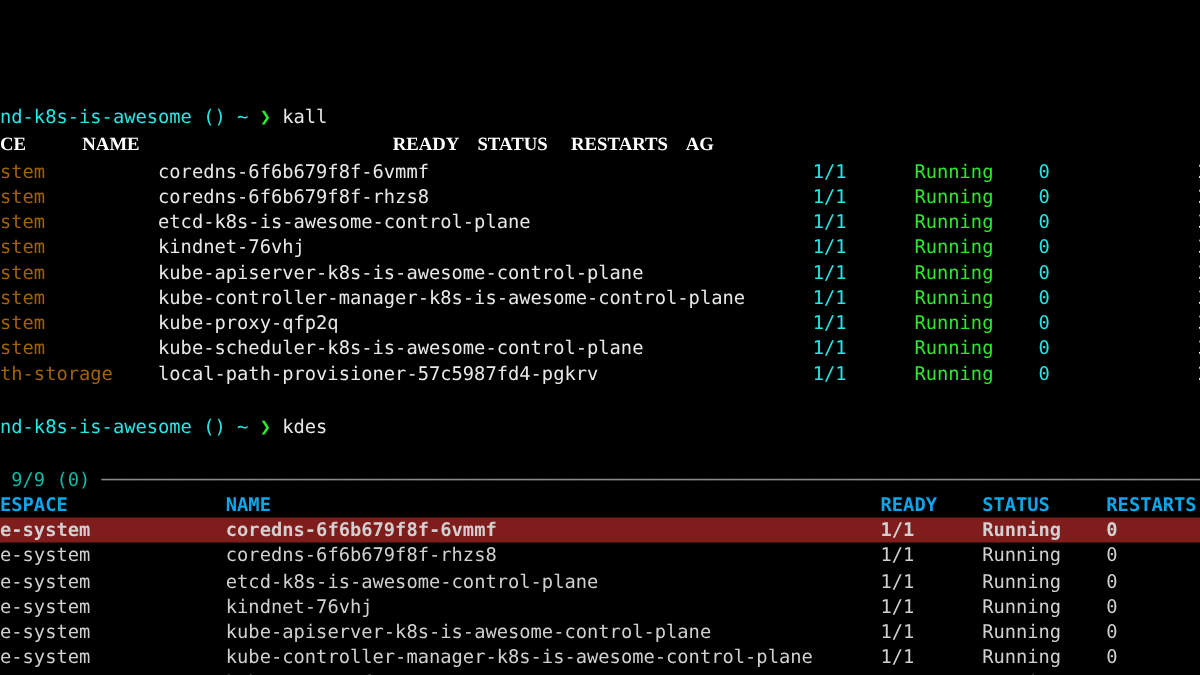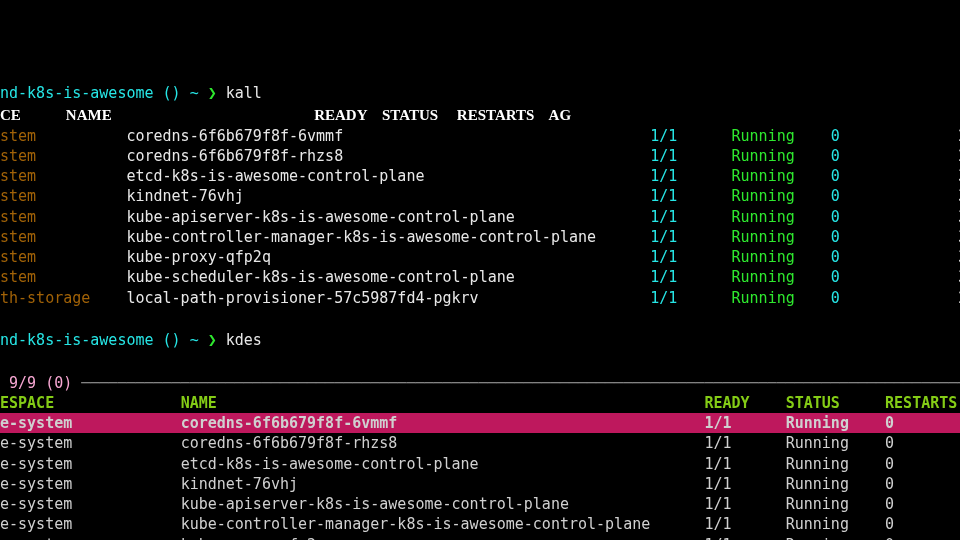--- a/index.html
+++ b/index.html
@@ -12,23 +12,23 @@
     width: 960px;
     height: 540px;
     overflow: hidden;
     white-space: pre;
   }
   .prompt-line { padding: 2px 0 2px 0; }
   .cyan   { color: #26e6e6; }
   .green  { color: #2ee82e; }
   .white  { color: #e8e8e8; }
   .divider-line { color: #888; }
-  .fzf-count { color: #f9a8d4; }
-  .fzf-header .hcol { color: #84cc16; font-weight: 600; }
-  .fzf-row.selected { background: #be185d; font-weight: 700; }
+  .fzf-count { color: #14b8a6; }
+  .fzf-header .hcol { color: #0ea5e9; font-weight: 600; }
+  .fzf-row.selected { background: #7f1d1d; font-weight: 700; }
   .fzf-row { color: #d0d0d0; }
   .row1 .ns { color: #a16207; }
   .row1 .nm { color: #e8e8e8; }
   .row1 .rd { color: #26e6e6; }
   .row1 .st { color: #2ee82e; }
   .row1 .rs { color: #26e6e6; }
   .row1 .ag { color: #ffffff; margin-left: 19px; }
   .hdr1 { color: #fff; font-weight: 600; font-family: Liberation Serif, serif; }
   .block { display: block; }
 </style>

